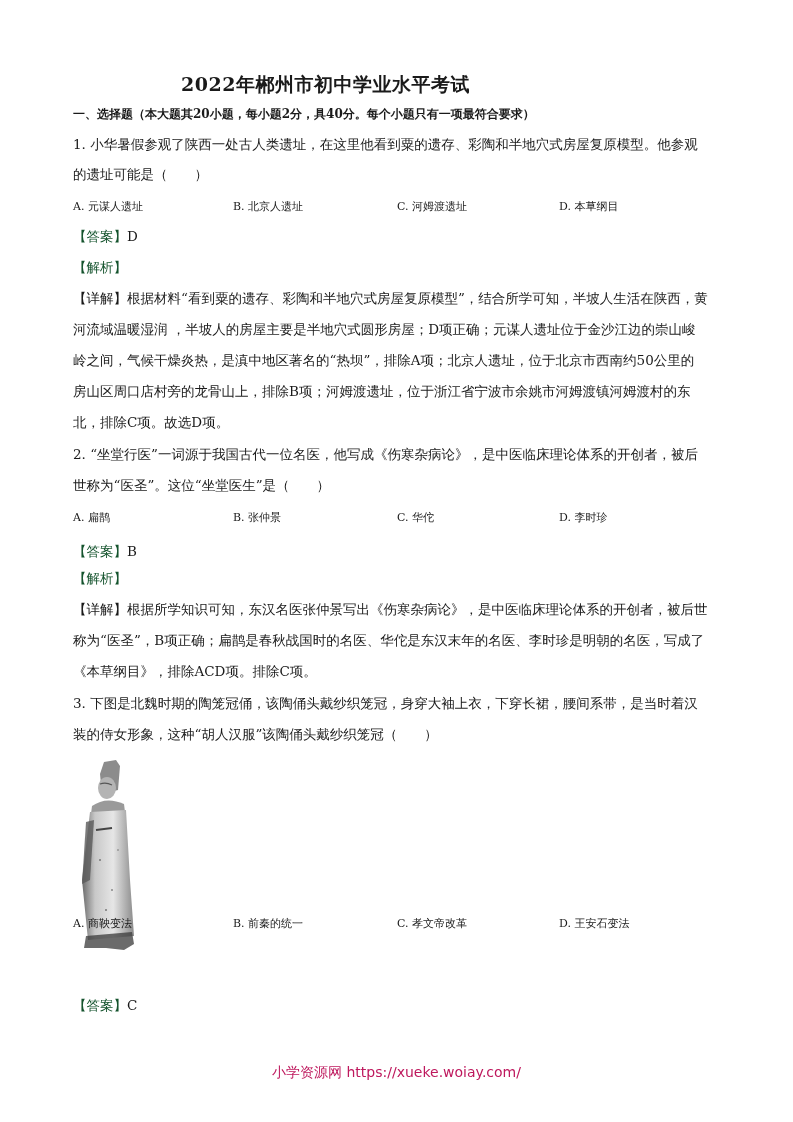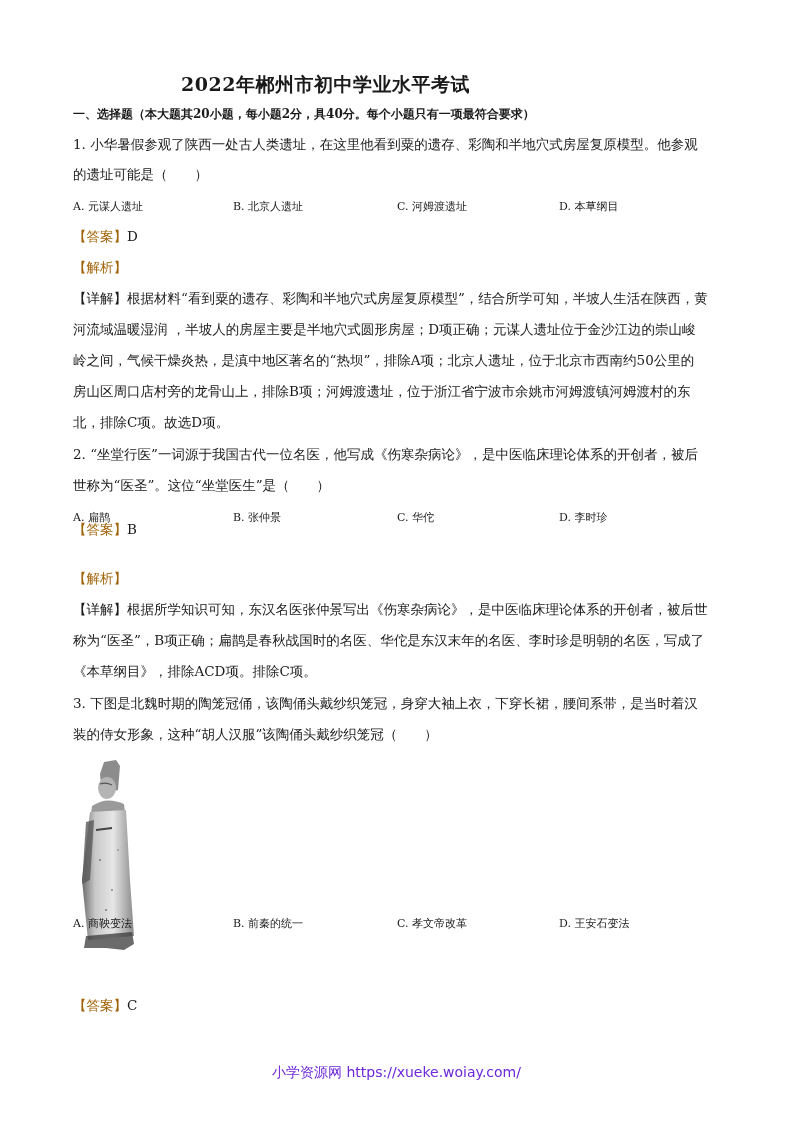--- a/index.html
+++ b/index.html
@@ -18,27 +18,27 @@
     }
     .line {
       position: absolute; left: 73px; font-size: 13.5px; white-space: nowrap; line-height: 1;
     }
     .opts { position: absolute; left: 73px; width: 640px; font-size: 11px; height: 16px; }
     .opt { position: absolute; top: 0; white-space: nowrap; }
     .opt.a { left: 0; }
     .opt.b { left: 160px; }
     .opt.c { left: 324px; }
     .opt.d { left: 486px; }
-    .tag { color: #a16207; }
+    .tag { color: #14532d; }
     .figure {
       position: absolute; left: 76px; top: 760px; width: 72px; height: 192px;
     }
     .footer {
       position: absolute; left: 0; width: 793px; top: 1064px; text-align: center;
-      font-family: "DejaVu Sans", "Liberation Sans", sans-serif; font-size: 14px; color: #6d28d9;
+      font-family: "DejaVu Sans", "Liberation Sans", sans-serif; font-size: 14px; color: #be185d;
     }
   </style>
 </head>
 <body>
 
 <div class="title">2022年郴州市初中学业水平考试</div>
 <div class="section">一、选择题（本大题其20小题，每小题2分，具40分。每个小题只有一项最符合要求）</div>
 
 <div>
   <div class="line" style="top:138px">1. 小华暑假参观了陕西一处古人类遗址，在这里他看到粟的遗存、彩陶和半地穴式房屋复原模型。他参观</div>
@@ -62,21 +62,21 @@
 
 <div>
   <div class="line" style="top:448px">2. “坐堂行医”一词源于我国古代一位名医，他写成《伤寒杂病论》，是中医临床理论体系的开创者，被后</div>
   <div class="line" style="top:479px">世称为“医圣”。这位“坐堂医生”是（　　）</div>
   <div class="opts" style="top:510px">
     <span class="opt a">A. 扁鹊</span>
     <span class="opt b">B. 张仲景</span>
     <span class="opt c">C. 华佗</span>
     <span class="opt d">D. 李时珍</span>
   </div>
-  <div class="line" style="top:523px">
+  <div class="line" style="top:545px">
     <span class="tag">【答案】</span><span>B</span>
   </div>
   <div class="line tag" style="top:572px">【解析】</div>
   <div class="line" style="top:603px"><span>【详解】</span><span>根据所学知识可知，东汉名医张仲景写出《伤寒杂病论》，是中医临床理论体系的开创者，被后世</span></div>
   <div class="line" style="top:634px">称为“医圣”，B项正确；扁鹊是春秋战国时的名医、华佗是东汉末年的名医、李时珍是明朝的名医，写成了</div>
   <div class="line" style="top:665px">《本草纲目》，排除ACD项。排除C项。</div>
 </div>
 
 <div>
   <div class="line" style="top:697px">3. 下图是北魏时期的陶笼冠俑，该陶俑头戴纱织笼冠，身穿大袖上衣，下穿长裙，腰间系带，是当时着汉</div>

